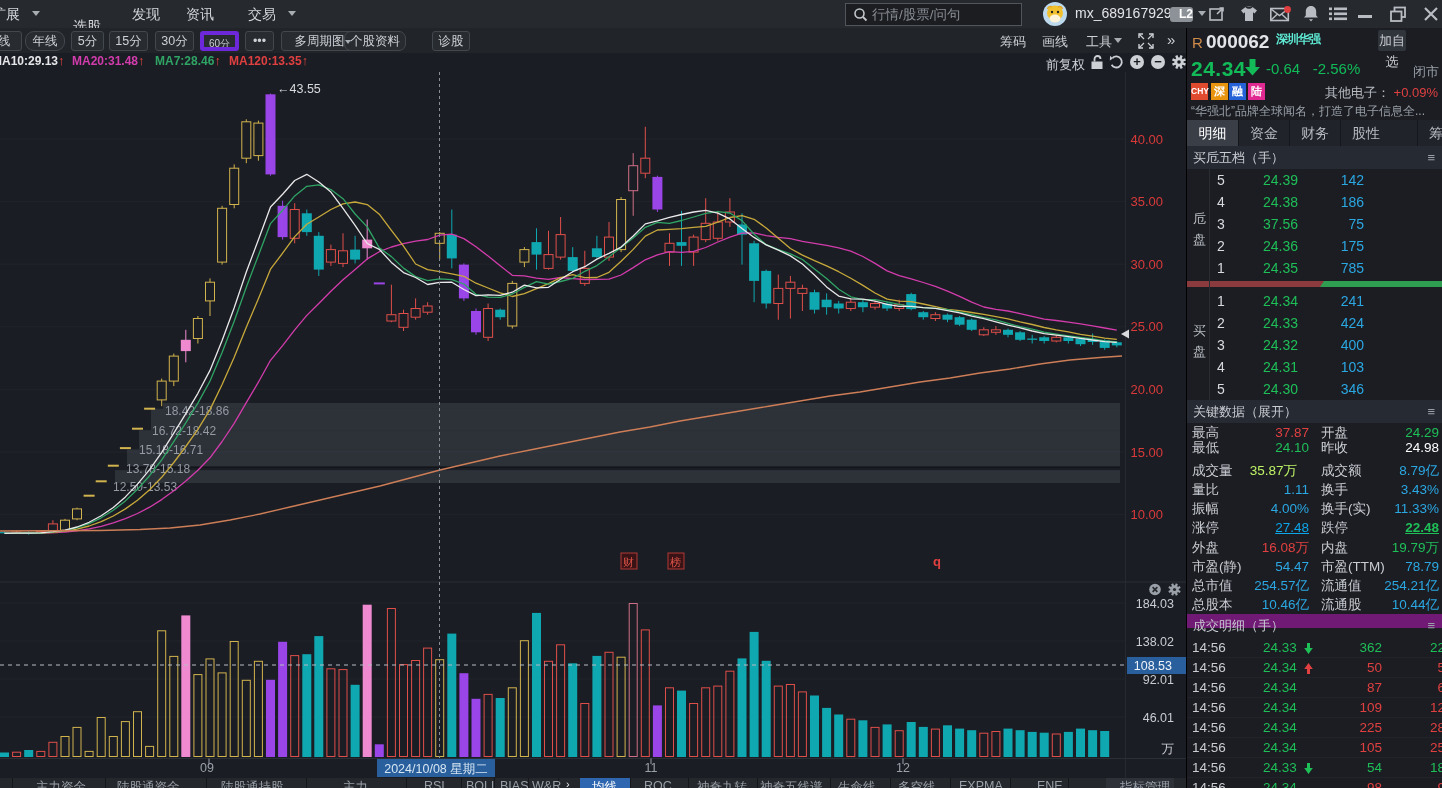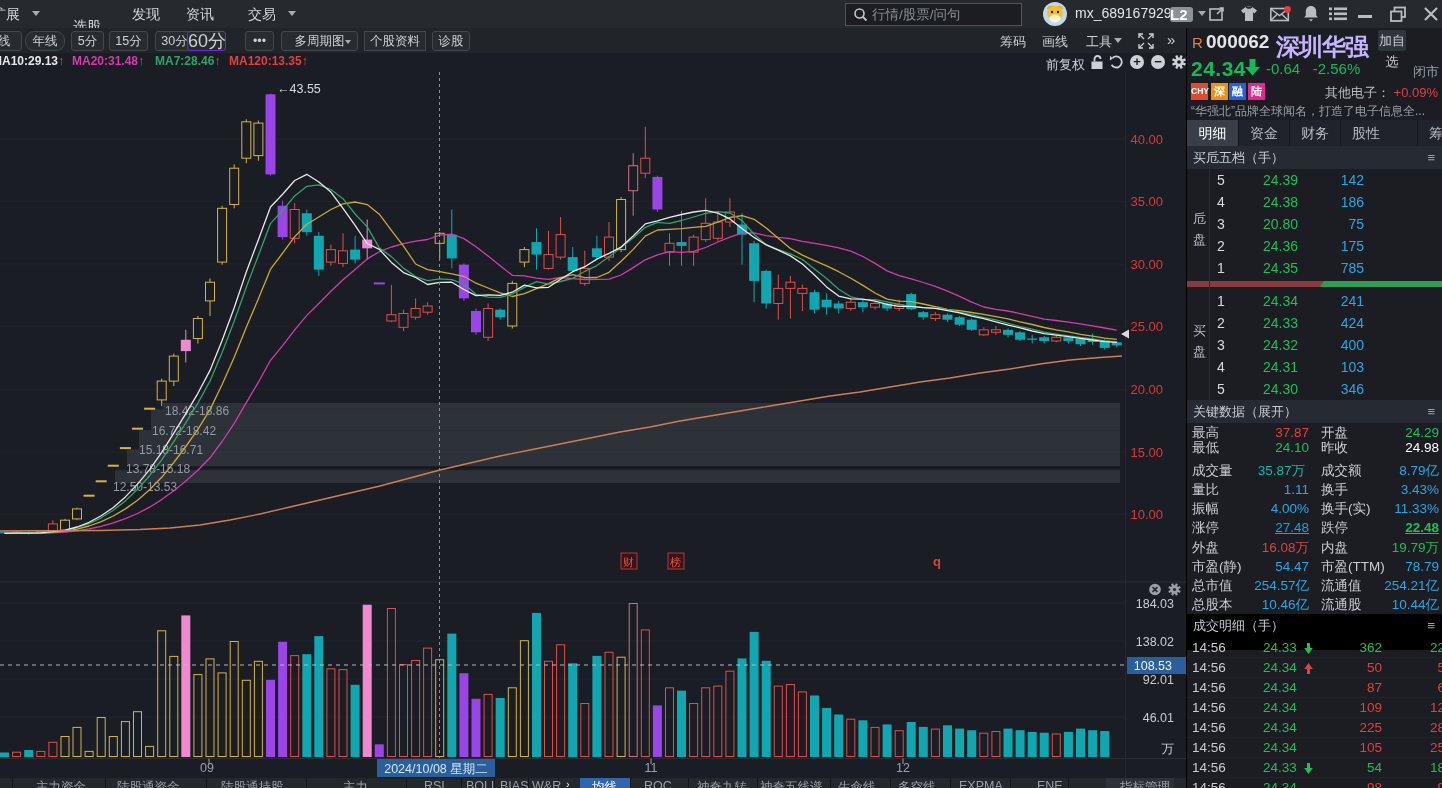--- a/index.html
+++ b/index.html
@@ -20,21 +20,21 @@
 <div class="abs" style="left:872px;top:6px;font-size:13.5px;color:#8a8f96;">行情/股票/问句</div>
 <div class="abs" style="left:1043px;top:2px;width:24px;height:24px;border-radius:50%;background:#bcd9ee;"></div>
 <svg class="abs" style="left:1043px;top:2px" width="24" height="24">
     <ellipse cx="12" cy="11" rx="8" ry="7.5" fill="#f2c12e"></ellipse>
     <ellipse cx="12" cy="16.5" rx="5.5" ry="4" fill="#fdf3d8"></ellipse>
     <circle cx="9" cy="10" r="1.2" fill="#222"></circle>
     <circle cx="15" cy="10" r="1.2" fill="#222"></circle>
     <path d="M4.5 7 Q6 3.5 9 5 M19.5 7 Q18 3.5 15 5" stroke="#e8a81e" stroke-width="1.5" fill="none"></path>
   </svg>
 <div class="abs" style="left:1075px;top:5px;font-size:14px;color:#e2e4e8;">mx_689167929</div>
-<div class="abs" style="left:1170px;top:7px;width:23px;height:15px;background:#8d9298;border-radius:3px;color:#fff;font-size:15px;font-weight:bold;text-align:left;line-height:15px;">L2</div>
+<div class="abs" style="left:1170px;top:7px;width:23px;height:15px;background:#8d9298;border-radius:3px;color:#fff;font-size:12px;font-weight:bold;text-align:right;line-height:15px;">L2</div>
 <div class="abs" style="left:1198px;top:11px;width:0;height:0;border-left:4px solid transparent;border-right:4px solid transparent;border-top:5px solid #a8adb3;"></div>
 <svg class="abs" style="left:1209px;top:6px" width="16" height="16">
     <rect x="1" y="3" width="12" height="11" fill="none" stroke="#b9bdc3" stroke-width="1.6"></rect>
     <path d="M8 8 L14 2 M10.5 2 H14 V5.5" stroke="#b9bdc3" stroke-width="1.6" fill="none"></path>
   </svg>
 <svg class="abs" style="left:1240px;top:6px" width="18" height="16">
     <path d="M5.5 1 L9 0.5 L12.5 1 L17 4.5 L14.5 7.5 L13 6.3 V15 H5 V6.3 L3.5 7.5 L1 4.5 Z M5.5 1 C6 3.4 12 3.4 12.5 1" fill="#b9bdc3"></path>
   </svg>
 <svg class="abs" style="left:1270px;top:6px" width="21" height="16">
     <rect x="0.8" y="2.5" width="17.5" height="12" fill="none" stroke="#b9bdc3" stroke-width="1.6"></rect>
@@ -62,24 +62,24 @@
   </svg>
 <svg class="abs" style="left:1424px;top:7px" width="14" height="14">
     <path d="M1 1 L13 13 M13 1 L1 13" stroke="#b9bdc3" stroke-width="2.2"></path>
   </svg>
 <div class="abs" style="left:0;top:28px;width:1186px;height:25px;background:#212428;"></div>
 <div class="abs" style="left:-14px;top:31px;width:36px;height:20px;background:#282c31;border:1px solid #43484f;border-radius:3px;color:#cdd1d6;font-size:12.5px;text-align:center;line-height:18px;white-space:nowrap;overflow:hidden;">线</div>
 <div class="abs" style="left:25px;top:31px;width:40px;height:20px;background:#282c31;border:1px solid #43484f;border-radius:9px;color:#cdd1d6;font-size:12.5px;text-align:center;line-height:18px;white-space:nowrap;overflow:hidden;">年线</div>
 <div class="abs" style="left:71px;top:31px;width:33px;height:20px;background:#282c31;border:1px solid #43484f;border-radius:3px;color:#cdd1d6;font-size:12.5px;text-align:center;line-height:18px;white-space:nowrap;overflow:hidden;">5分</div>
 <div class="abs" style="left:109px;top:31px;width:39px;height:20px;background:#282c31;border:1px solid #43484f;border-radius:3px;color:#cdd1d6;font-size:12.5px;text-align:center;line-height:18px;white-space:nowrap;overflow:hidden;">15分</div>
 <div class="abs" style="left:155px;top:31px;width:39px;height:20px;background:#282c31;border:1px solid #43484f;border-radius:3px;color:#cdd1d6;font-size:12.5px;text-align:center;line-height:18px;white-space:nowrap;overflow:hidden;">30分</div>
-<div class="abs" style="left:187px;top:31px;width:39px;height:20px;background:#282c31;border:1px solid #6d28d9;border-radius:3px;color:#cdd1d6;font-size:18px;text-align:center;line-height:18px;white-space:nowrap;overflow:hidden;">60分</div>
+<div class="abs" style="left:200px;top:31px;width:39px;height:20px;background:#282c31;border:4px solid #6d28d9;border-radius:3px;color:#cdd1d6;font-size:10px;text-align:center;line-height:18px;white-space:nowrap;overflow:hidden;">60分</div>
 <div class="abs" style="left:245px;top:31px;width:29px;height:20px;background:#282c31;border:1px solid #43484f;border-radius:3px;color:#cdd1d6;font-size:12.5px;text-align:center;line-height:18px;white-space:nowrap;overflow:hidden;">•••</div>
 <div class="abs" style="left:281px;top:31px;width:77px;height:20px;background:#282c31;border:1px solid #43484f;border-radius:3px;color:#cdd1d6;font-size:12.5px;text-align:center;line-height:18px;white-space:nowrap;overflow:hidden;">多周期图</div>
-<div class="abs" style="left:364px;top:31px;width:62px;height:20px;background:#282c31;border:1px solid #43484f;border-radius:0;color:#cdd1d6;font-size:12.5px;text-align:center;line-height:18px;white-space:nowrap;overflow:hidden;">个股资料</div>
+<div class="abs" style="left:344px;top:31px;width:62px;height:20px;background:#282c31;border:1px solid #43484f;border-radius:7px;color:#cdd1d6;font-size:12.5px;text-align:center;line-height:18px;white-space:nowrap;overflow:hidden;">个股资料</div>
 <div class="abs" style="left:432px;top:31px;width:38px;height:20px;background:#282c31;border:1px solid #43484f;border-radius:3px;color:#cdd1d6;font-size:12.5px;text-align:center;line-height:18px;white-space:nowrap;overflow:hidden;">诊股</div>
 <div class="abs" style="left:1000px;top:33px;font-size:13px;color:#cdd1d6;">筹码</div>
 <div class="abs" style="left:1042px;top:33px;font-size:13px;color:#cdd1d6;">画线</div>
 <div class="abs" style="left:1086px;top:33px;font-size:13px;color:#cdd1d6;">工具</div>
 <div class="abs" style="left:345px;top:40px;width:0;height:0;border-left:3.5px solid transparent;border-right:3.5px solid transparent;border-top:4.5px solid #a8adb3;"></div>
 <div class="abs" style="left:1114px;top:38px;width:0;height:0;border-left:4px solid transparent;border-right:4px solid transparent;border-top:5px solid #a8adb3;"></div>
 <svg class="abs" style="left:1138px;top:33px" width="16" height="16">
     <g stroke="#cdd1d6" stroke-width="1.4" fill="none">
       <path d="M1 5 V1 H5 M11 1 H15 V5 M15 11 V15 H11 M5 15 H1 V11"></path>
       <path d="M1 1 L6 6 M15 1 L10 6 M15 15 L10 10 M1 15 L6 10" stroke-width="1.2"></path>
@@ -499,21 +499,21 @@
 <div class="abs" style="left:838px;top:1px;font-size:12.5px;color:#9aa0a8;white-space:nowrap;">生命线</div>
 <div class="abs" style="left:898px;top:1px;font-size:12.5px;color:#9aa0a8;white-space:nowrap;">多空线</div>
 <div class="abs" style="left:959px;top:1px;font-size:12.5px;color:#9aa0a8;white-space:nowrap;">EXPMA</div>
 <div class="abs" style="left:1037px;top:1px;font-size:12.5px;color:#9aa0a8;white-space:nowrap;">ENE</div>
 <div class="abs" style="left:1120px;top:1px;font-size:12.5px;color:#9aa0a8;white-space:nowrap;">指标管理</div>
 <div class="abs" style="left:566px;top:0px;font-size:11px;color:#e8eaed;">›</div>
 </div>
 <div class="abs" style="left:1186px;top:28px;width:256px;height:760px;background:#1b1d23;border-left:1px solid #000;overflow:hidden;">
 <div class="abs" style="left:5px;top:6px;font-size:15px;color:#d08a4a;">R</div>
 <div class="abs" style="left:19px;top:3px;font-size:19px;font-weight:bold;color:#e2e4e8;">000062</div>
-<div class="abs" style="left:89px;top:3px;font-size:24px;font-weight:bold;color:#c4b5fd;letter-spacing:-1px;">深圳华强</div>
+<div class="abs" style="left:89px;top:3px;font-size:12px;font-weight:bold;color:#5eead4;letter-spacing:-1px;">深圳华强</div>
 <div class="abs" style="left:191px;top:2px;width:28px;height:21px;background:#30343b;border-radius:2px;color:#c9ccd2;font-size:13px;text-align:center;line-height:21px;">加自选</div>
 <div class="abs" style="left:4px;top:29px;font-size:21px;font-weight:bold;color:#12bb58;letter-spacing:0.5px;">24.34</div>
 <svg class="abs" style="left:58px;top:31px" width="15" height="17">
       <path d="M4.5 0 h6 v8 h4.5 l-7.5 8.5 l-7.5 -8.5 h4.5 Z" fill="#12bb58"></path>
     </svg>
 <div class="abs" style="left:79px;top:32px;font-size:15px;color:#12bb58;">-0.64&nbsp;&nbsp;&nbsp;-2.56%</div>
 <div class="abs" style="left:226px;top:35px;font-size:13px;color:#9aa0a8;">闭市</div>
 <div class="abs" style="left:4px;top:55px;width:17px;height:17px;background:#e04a2e;color:#fff;font-size:8.5px;font-weight:bold;text-align:center;line-height:17px;">CHY</div>
 <div class="abs" style="left:24px;top:55px;width:17px;height:17px;background:#e8940e;color:#fff;font-size:11px;font-weight:bold;text-align:center;line-height:17px;">深</div>
 <div class="abs" style="left:42px;top:55px;width:17px;height:17px;background:#2562d8;color:#fff;font-size:11px;font-weight:bold;text-align:center;line-height:17px;">融</div>
@@ -532,21 +532,21 @@
       <span style="position:absolute;right:145px;color:#1fbf58">24.39</span>
       <span style="position:absolute;right:79px;color:#2ba7e2">142</span>
     </div>
 <div class="abs" style="left:27px;top:163px;width:229px;height:22px;font-size:14px;line-height:22px;">
       <span style="position:absolute;left:3px;color:#d8dadd">4</span>
       <span style="position:absolute;right:145px;color:#1fbf58">24.38</span>
       <span style="position:absolute;right:79px;color:#2ba7e2">186</span>
     </div>
 <div class="abs" style="left:27px;top:185px;width:229px;height:22px;font-size:14px;line-height:22px;">
       <span style="position:absolute;left:3px;color:#d8dadd">3</span>
-      <span style="position:absolute;right:145px;color:#1fbf58">20.80</span>
+      <span style="position:absolute;right:145px;color:#1fbf58">37.56</span>
       <span style="position:absolute;right:79px;color:#2ba7e2">75</span>
     </div>
 <div class="abs" style="left:27px;top:207px;width:229px;height:22px;font-size:14px;line-height:22px;">
       <span style="position:absolute;left:3px;color:#d8dadd">2</span>
       <span style="position:absolute;right:145px;color:#1fbf58">24.36</span>
       <span style="position:absolute;right:79px;color:#2ba7e2">175</span>
     </div>
 <div class="abs" style="left:27px;top:229px;width:229px;height:22px;font-size:14px;line-height:22px;">
       <span style="position:absolute;left:3px;color:#d8dadd">1</span>
       <span style="position:absolute;right:145px;color:#1fbf58">24.35</span>
@@ -590,21 +590,21 @@
       <span style="position:absolute;right:4px;color:#1fbf58;">24.29</span>
     </div>
 <div class="abs" style="left:0;top:410px;width:256px;height:19px;font-size:13.5px;line-height:19px;">
       <span style="position:absolute;left:5px;color:#c9ccd2">最低</span>
       <span style="position:absolute;right:134px;color:#1fbf58;">24.10</span>
       <span style="position:absolute;left:134px;color:#c9ccd2">昨收</span>
       <span style="position:absolute;right:4px;color:#ffffff;">24.98</span>
     </div>
 <div class="abs" style="left:0;top:433px;width:256px;height:19px;font-size:13.5px;line-height:19px;">
       <span style="position:absolute;left:5px;color:#c9ccd2">成交量</span>
-      <span style="position:absolute;right:138px;color:#14b8a6;">35.87万</span>
+      <span style="position:absolute;right:146px;color:#bef264;">35.87万</span>
       <span style="position:absolute;left:134px;color:#c9ccd2">成交额</span>
       <span style="position:absolute;right:4px;color:#2ba7e2;">8.79亿</span>
     </div>
 <div class="abs" style="left:0;top:452px;width:256px;height:19px;font-size:13.5px;line-height:19px;">
       <span style="position:absolute;left:5px;color:#c9ccd2">量比</span>
       <span style="position:absolute;right:134px;color:#2ba7e2;">1.11</span>
       <span style="position:absolute;left:134px;color:#c9ccd2">换手</span>
       <span style="position:absolute;right:4px;color:#2ba7e2;">3.43%</span>
     </div>
 <div class="abs" style="left:0;top:471px;width:256px;height:19px;font-size:13.5px;line-height:19px;">
@@ -636,21 +636,21 @@
       <span style="position:absolute;right:134px;color:#2ba7e2;">254.57亿</span>
       <span style="position:absolute;left:134px;color:#c9ccd2">流通值</span>
       <span style="position:absolute;right:4px;color:#2ba7e2;">254.21亿</span>
     </div>
 <div class="abs" style="left:0;top:567px;width:256px;height:19px;font-size:13.5px;line-height:19px;">
       <span style="position:absolute;left:5px;color:#c9ccd2">总股本</span>
       <span style="position:absolute;right:134px;color:#2ba7e2;">10.46亿</span>
       <span style="position:absolute;left:134px;color:#c9ccd2">流通股</span>
       <span style="position:absolute;right:4px;color:#2ba7e2;">10.44亿</span>
     </div>
-<div class="abs" style="left:0;top:586px;width:256px;height:36px;background:#000000;color:#c9ccd2;font-size:13px;line-height:24px;"><span style="margin-left:6px">成交明细（手）</span><span style="position:absolute;right:8px;color:#9aa0a8">≡</span></div>
+<div class="abs" style="left:0;top:586px;width:256px;height:14px;background:#701a75;color:#c9ccd2;font-size:13px;line-height:24px;"><span style="margin-left:6px">成交明细（手）</span><span style="position:absolute;right:8px;color:#9aa0a8">≡</span></div>
 <div class="abs" style="left:0;top:610px;width:256px;height:20px;font-size:13.5px;line-height:20px;border-bottom:1px solid #20232a;">
       <span style="position:absolute;left:5px;color:#c9ccd2">14:56</span>
       <span style="position:absolute;left:76px;color:#1fbf58">24.33</span>
       <span style="position:absolute;left:117px">
         <svg width="9" height="11" style="position:absolute;left:0;top:4.5px">
           <path d="M3 0 h3 v5 h2.8 l-4.3 6 l-4.3 -6 h2.8 Z" fill="#1fbf58"></path>
         </svg>
       </span>
       <span style="position:absolute;right:61px;color:#1fbf58">362</span>
       <span style="position:absolute;right:-2px;color:#1fbf58">22</span>

